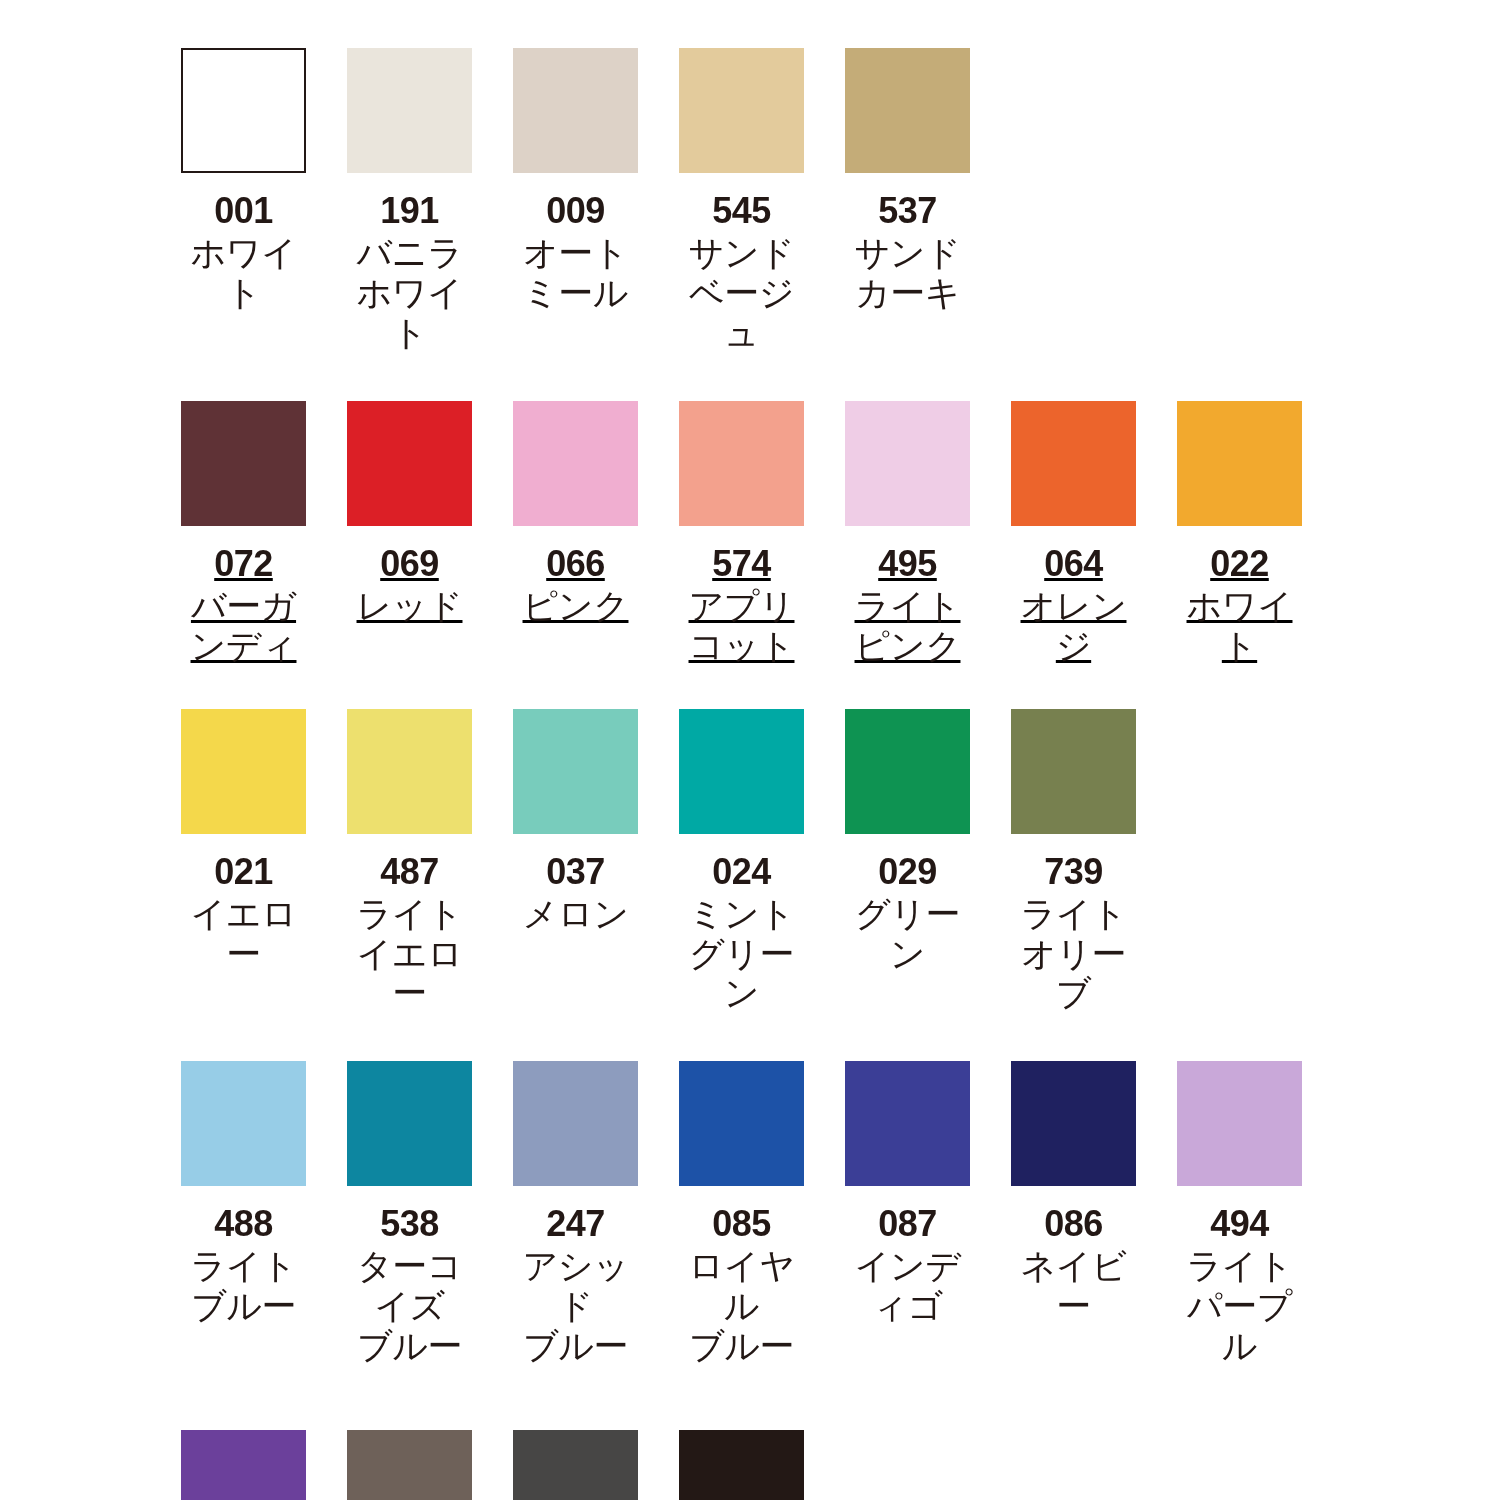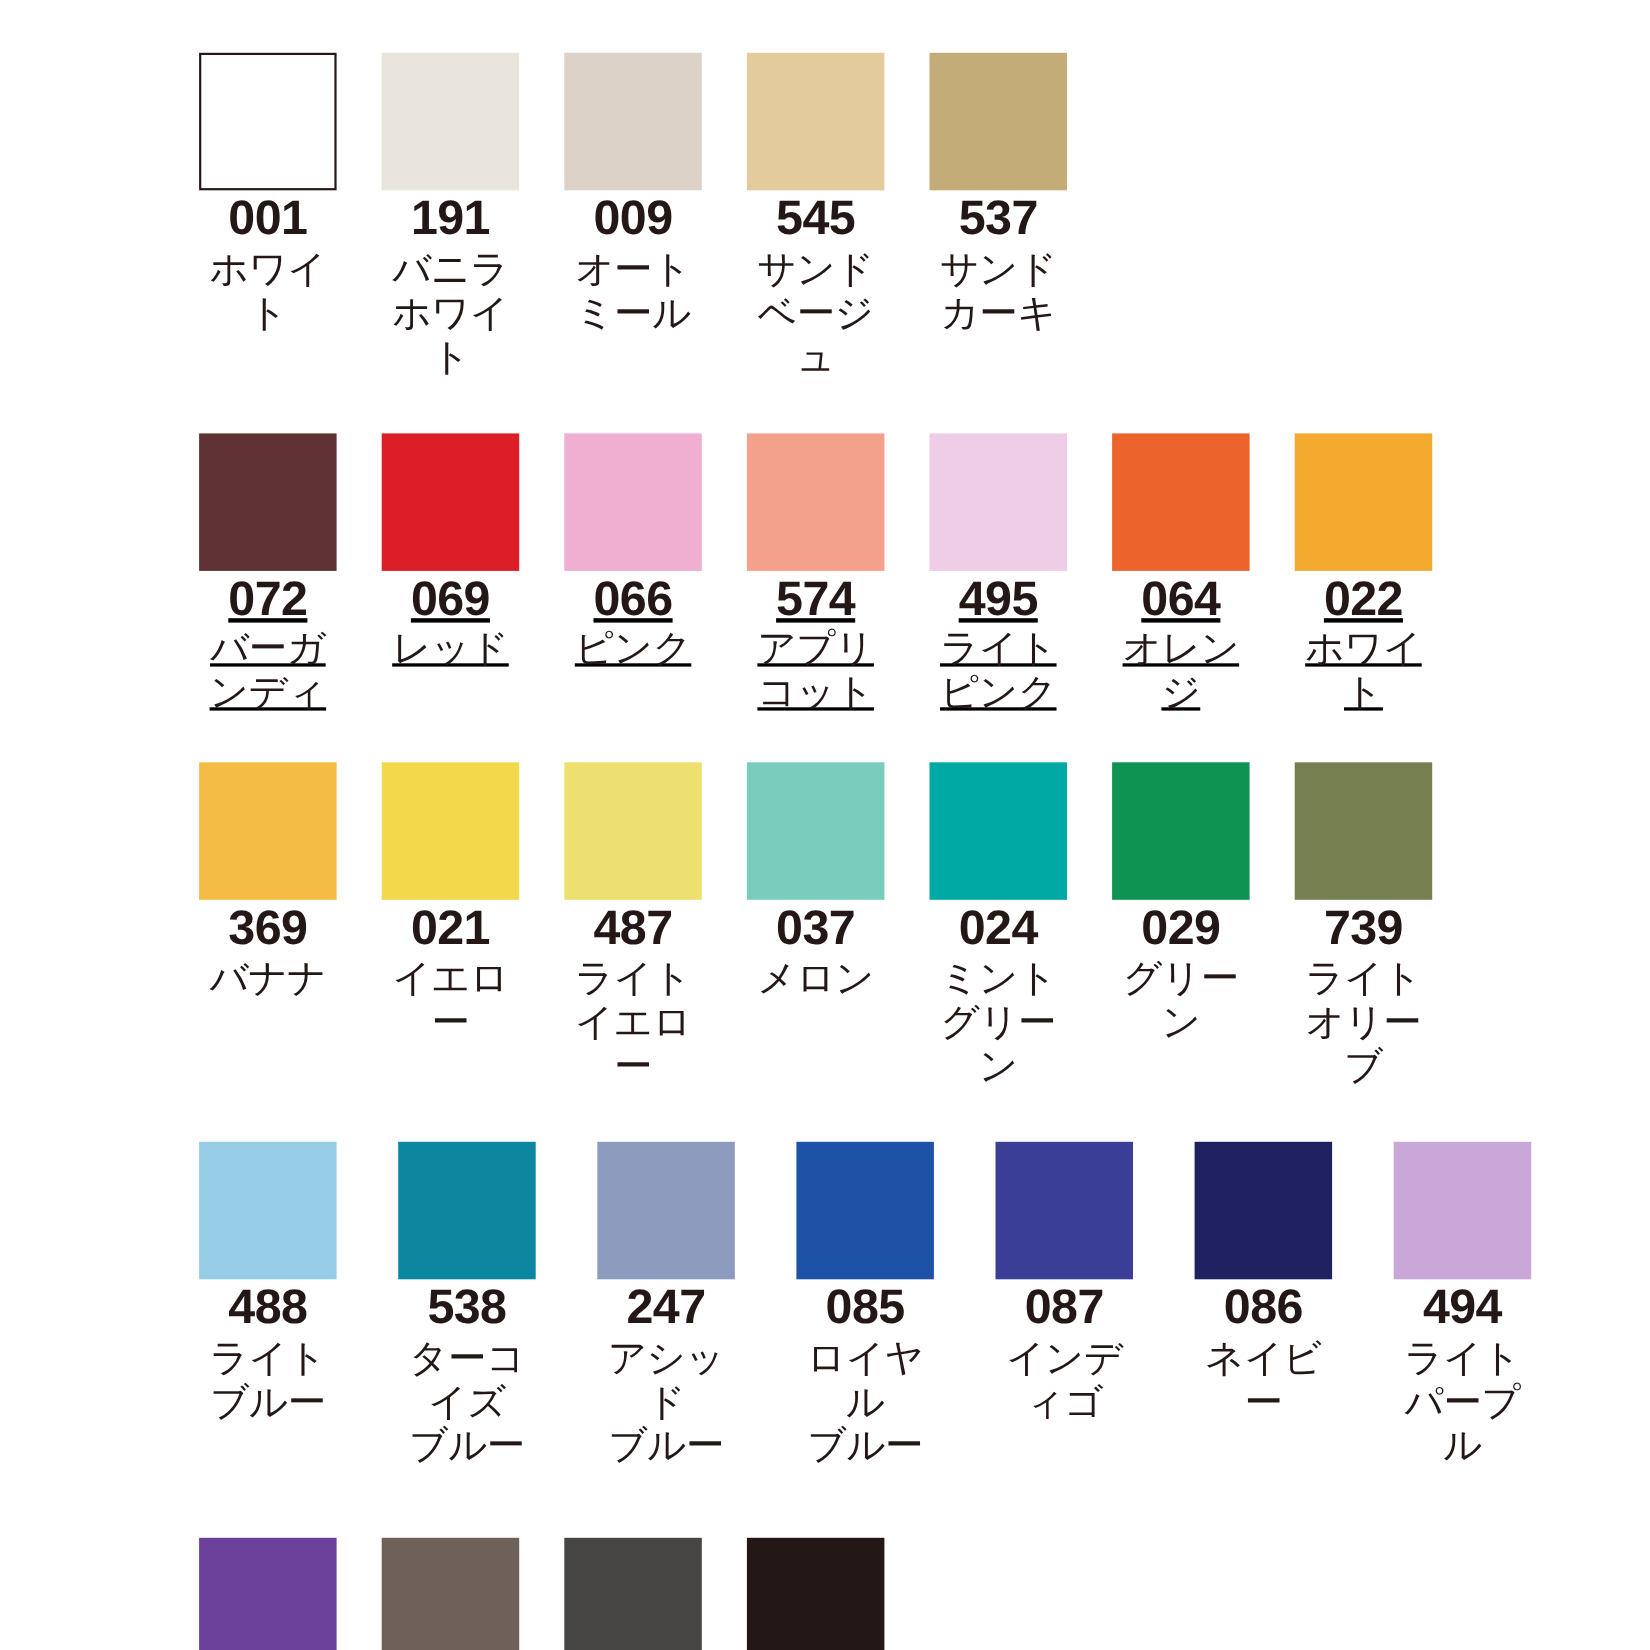--- a/index.html
+++ b/index.html
@@ -25,21 +25,21 @@
 
   .swatch-row {
     display: flex;
     flex-direction: row;
     align-items: flex-start;
     
   }
   .row-0 { margin-top: 0px; }
   .row-1 { margin-top: 48px; text-decoration: underline; }
   .row-2 { margin-top: 42px; }
-  .row-3 { margin-top: 47px; gap: 15px; }
+  .row-3 { margin-top: 47px; }
   .row-4 { margin-top: 63px; }
 
   .swatch-cell {
     width: 125px;
     margin-right: 41px;
     display: flex;
     flex-direction: column;
     align-items: center;
     flex: 0 0 auto;
   }
@@ -50,25 +50,25 @@
     box-sizing: border-box;
     flex: 0 0 auto;
   }
   .swatch-chip.outlined {
     border: 2px solid #231815;
   }
 
   .swatch-code {
     font-family: "Liberation Sans", "DejaVu Sans", sans-serif;
     font-weight: bold;
-    font-size: 44px;
+    font-size: 36px;
     line-height: 1.02;
     color: #231815;
     letter-spacing: -0.5px;
-    margin-top: 4px;
+    margin-top: 20px;
     text-align: center;
     white-space: nowrap;
   }
 
   .swatch-name {
     font-family: "DejaVu Sans", "Liberation Sans", sans-serif;
     font-size: 35px;
     line-height: 1.14;
     color: #231815;
     text-align: center;
@@ -145,25 +145,20 @@
         <div class="swatch-name">オレンジ</div>
       </div>
       <div class="swatch-cell">
         <div class="swatch-chip" style="background-color: rgb(242, 169, 46);"></div>
         <div class="swatch-code">022</div>
         <div class="swatch-name">ホワイト</div>
       </div>
     </div>
     <div class="swatch-row row-2">
       <div class="swatch-cell">
-        <div class="swatch-chip" style="background-color: rgb(244, 188, 69);"></div>
-        <div class="swatch-code">369</div>
-        <div class="swatch-name">バナナ</div>
-      </div>
-      <div class="swatch-cell">
         <div class="swatch-chip" style="background-color: rgb(244, 216, 75);"></div>
         <div class="swatch-code">021</div>
         <div class="swatch-name">イエロー</div>
       </div>
       <div class="swatch-cell">
         <div class="swatch-chip" style="background-color: rgb(237, 224, 110);"></div>
         <div class="swatch-code">487</div>
         <div class="swatch-name">ライト
 イエロー</div>
       </div>

